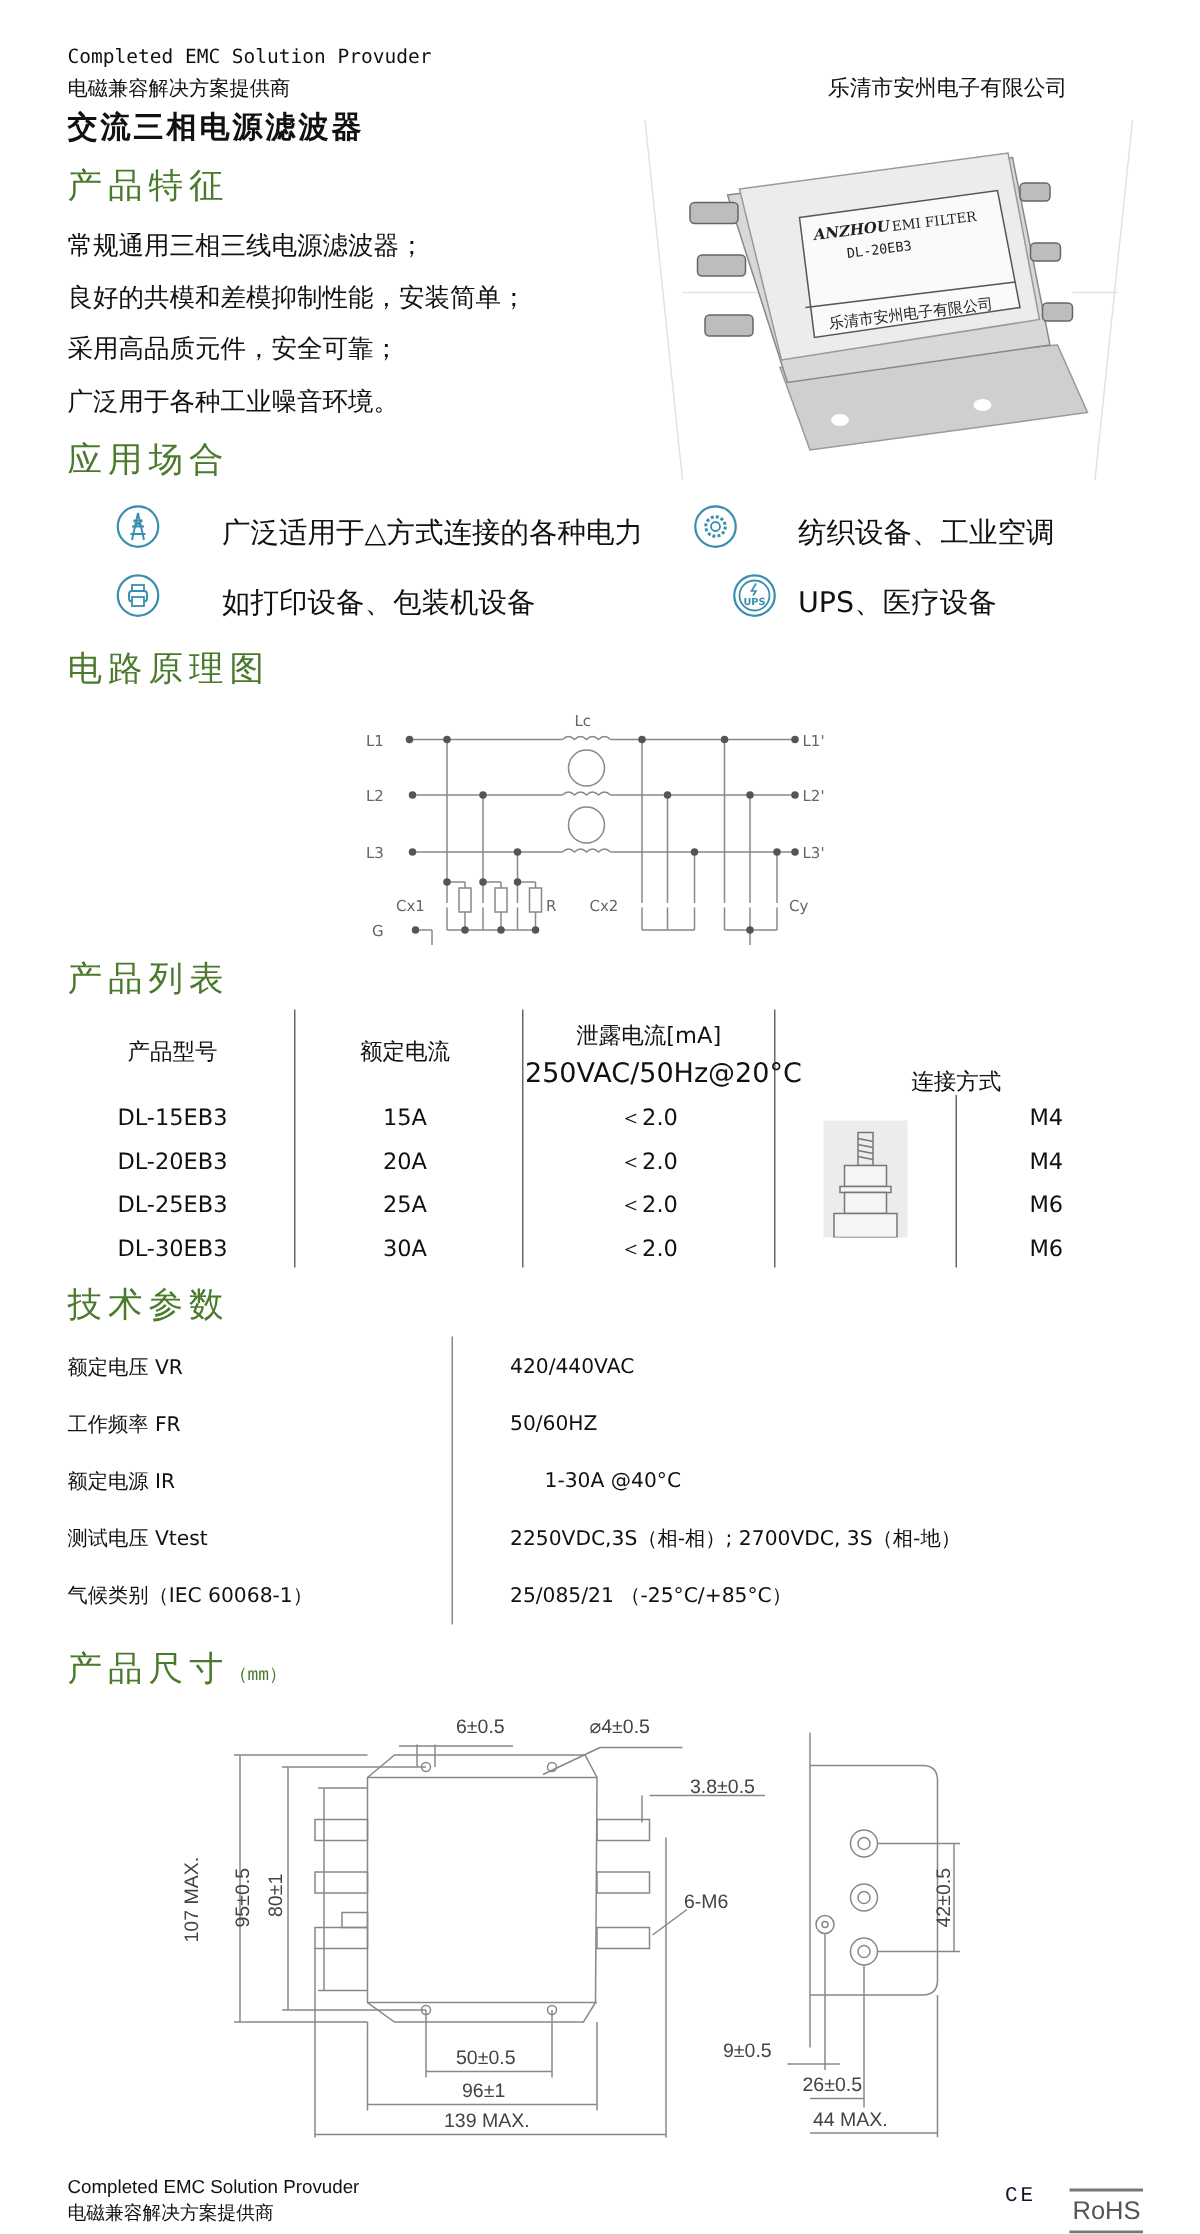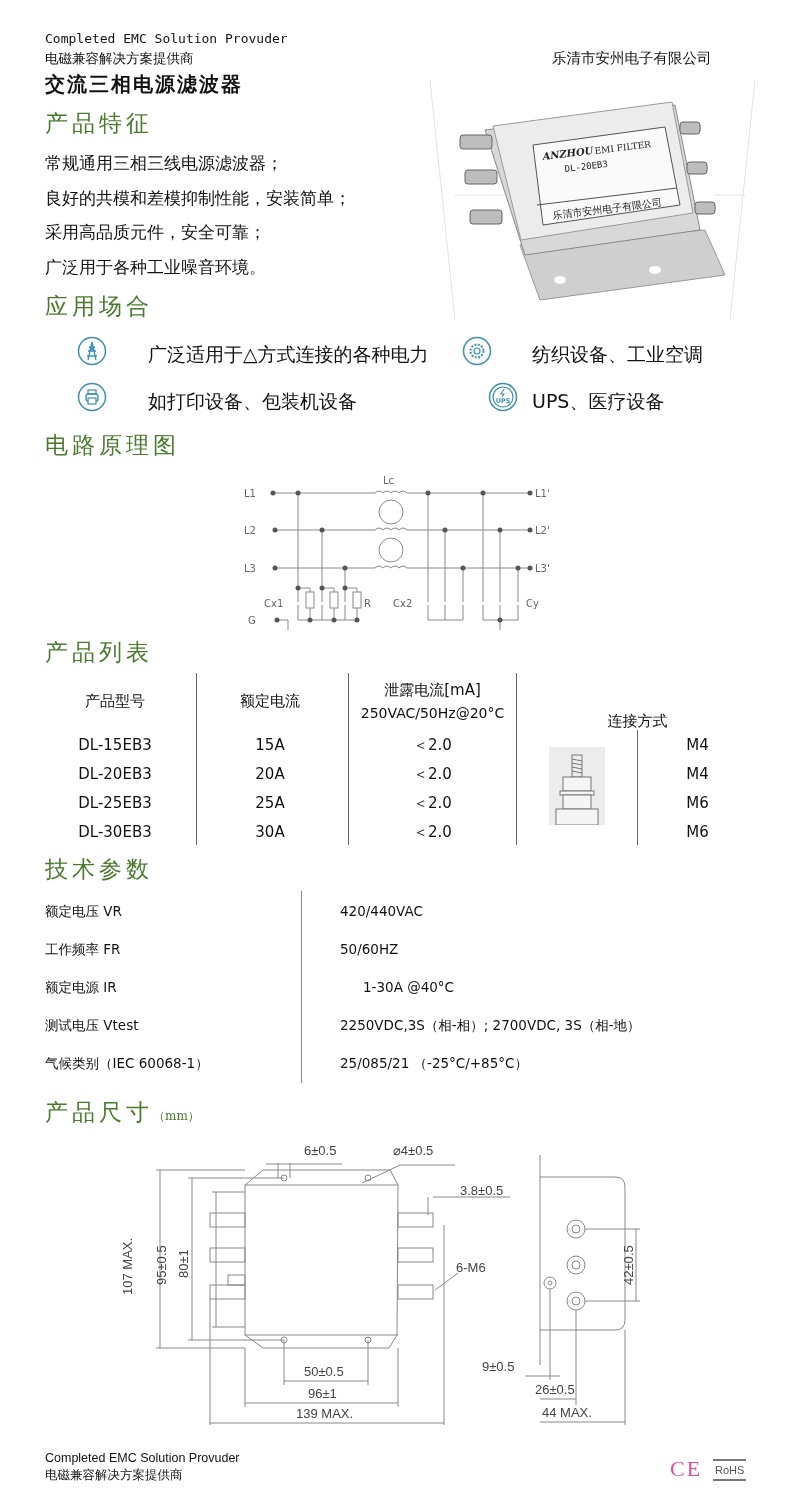--- a/index.html
+++ b/index.html
@@ -202,21 +202,21 @@
 
 <div class="sec-title" style="top:637px;">产品列表</div>
 <div class="vline" style="left:196px;top:673px;height:172px;"></div>
 <div class="vline" style="left:348px;top:673px;height:172px;"></div>
 <div class="vline" style="left:516px;top:673px;height:172px;"></div>
 <div class="vline" style="left:637px;top:730px;height:115px;"></div>
 
 <div class="tbl-text" style="left:55px;width:120px;top:692px;">产品型号</div>
 <div class="tbl-text" style="left:210px;width:120px;top:692px;">额定电流</div>
 <div class="tbl-text" style="left:350px;width:165px;top:681px;">泄露电流[mA]</div>
-<div class="tbl-text" style="left:350px;width:165px;top:705px;font-size:14px;">250VAC/50Hz@20°C</div>
+<div class="tbl-text" style="left:350px;width:165px;top:705px;font-size:18px;">250VAC/50Hz@20°C</div>
 <div class="tbl-text" style="left:570px;width:135px;top:712px;">连接方式</div>
 
 <div class="tbl-text" style="left:55px;width:120px;top:736px;">DL-15EB3</div>
 <div class="tbl-text" style="left:210px;width:120px;top:736px;">15A</div>
 <div class="tbl-text" style="left:350px;width:165px;top:736px;">＜2.0</div>
 <div class="tbl-text" style="left:660px;width:75px;top:736px;">M4</div>
 
 <div class="tbl-text" style="left:55px;width:120px;top:765px;">DL-20EB3</div>
 <div class="tbl-text" style="left:210px;width:120px;top:765px;">20A</div>
 <div class="tbl-text" style="left:350px;width:165px;top:765px;">＜2.0</div>
@@ -251,21 +251,21 @@
 <div class="spec-val" style="top:903px;">420/440VAC</div>
 <div class="spec-label" style="top:941px;">工作频率 FR</div>
 <div class="spec-val" style="top:941px;">50/60HZ</div>
 <div class="spec-label" style="top:979px;">额定电源 IR</div>
 <div class="spec-val" style="top:979px;margin-left:23px;">1-30A @40°C</div>
 <div class="spec-label" style="top:1017px;">测试电压 Vtest</div>
 <div class="spec-val" style="top:1017px;">2250VDC,3S（相-相）; 2700VDC, 3S（相-地）</div>
 <div class="spec-label" style="top:1055px;">气候类别（IEC 60068-1）</div>
 <div class="spec-val" style="top:1055px;">25/085/21 （-25°C/+85°C）</div>
 
-<div class="sec-title" style="top:1097px;">
+<div class="sec-title" style="top:1097px;font-family:Liberation Mono, monospace;">
   <span>产品尺寸</span><span style="font-size:12px;letter-spacing:0;">（mm）</span>
 </div>
 
 <div class="abs" style="left:110px;top:1135px;width:560px;height:290px;">
   <svg width="560" height="290" viewBox="0 0 560 290">
     <g stroke="#888" stroke-width="1" fill="none">
 
       <polygon points="153,35 280,35 288,50 287,200 279,213 153,213 135,200 135,50"></polygon>
       <line x1="135" y1="50" x2="288" y2="50"></line>
       <line x1="135" y1="200" x2="288" y2="200"></line>
@@ -345,14 +345,14 @@
       <text x="0" y="0" transform="translate(523,150) rotate(-90)">42±0.5</text>
       <text x="372" y="236">9±0.5</text>
       <text x="425" y="259">26±0.5</text>
       <text x="432" y="282">44 MAX.</text>
     </g>
   </svg>
 </div>
 
 <div class="abs" style="left:45px;top:1451px;font-size:12.5px;font-family:'Liberation Sans',sans-serif;">Completed EMC Solution Provuder</div>
 <div class="abs" style="left:45px;top:1467px;font-size:12.5px;">电磁兼容解决方案提供商</div>
-<div class="abs" style="left:670px;top:1456px;font-size:22px;color:#ec4899;letter-spacing:2px;font-family:Liberation Serif, serif;">CE</div>
-<div class="abs" style="left:713px;top:1459px;font-size:11px;color:#555;border-top:2px solid #777;border-bottom:2px solid #777;padding:3px 2px;font-family:'Liberation Sans',sans-serif;">RoHS</div>
+<div class="abs" style="left:670px;top:1456px;font-size:14px;color:#0f172a;letter-spacing:2px;font-family:Liberation Mono, monospace;">CE</div>
+<div class="abs" style="left:713px;top:1459px;font-size:17px;color:#555;border-top:2px solid #777;border-bottom:2px solid #777;padding:3px 2px;font-family:'Liberation Sans',sans-serif;">RoHS</div>
 
 </body></html>

